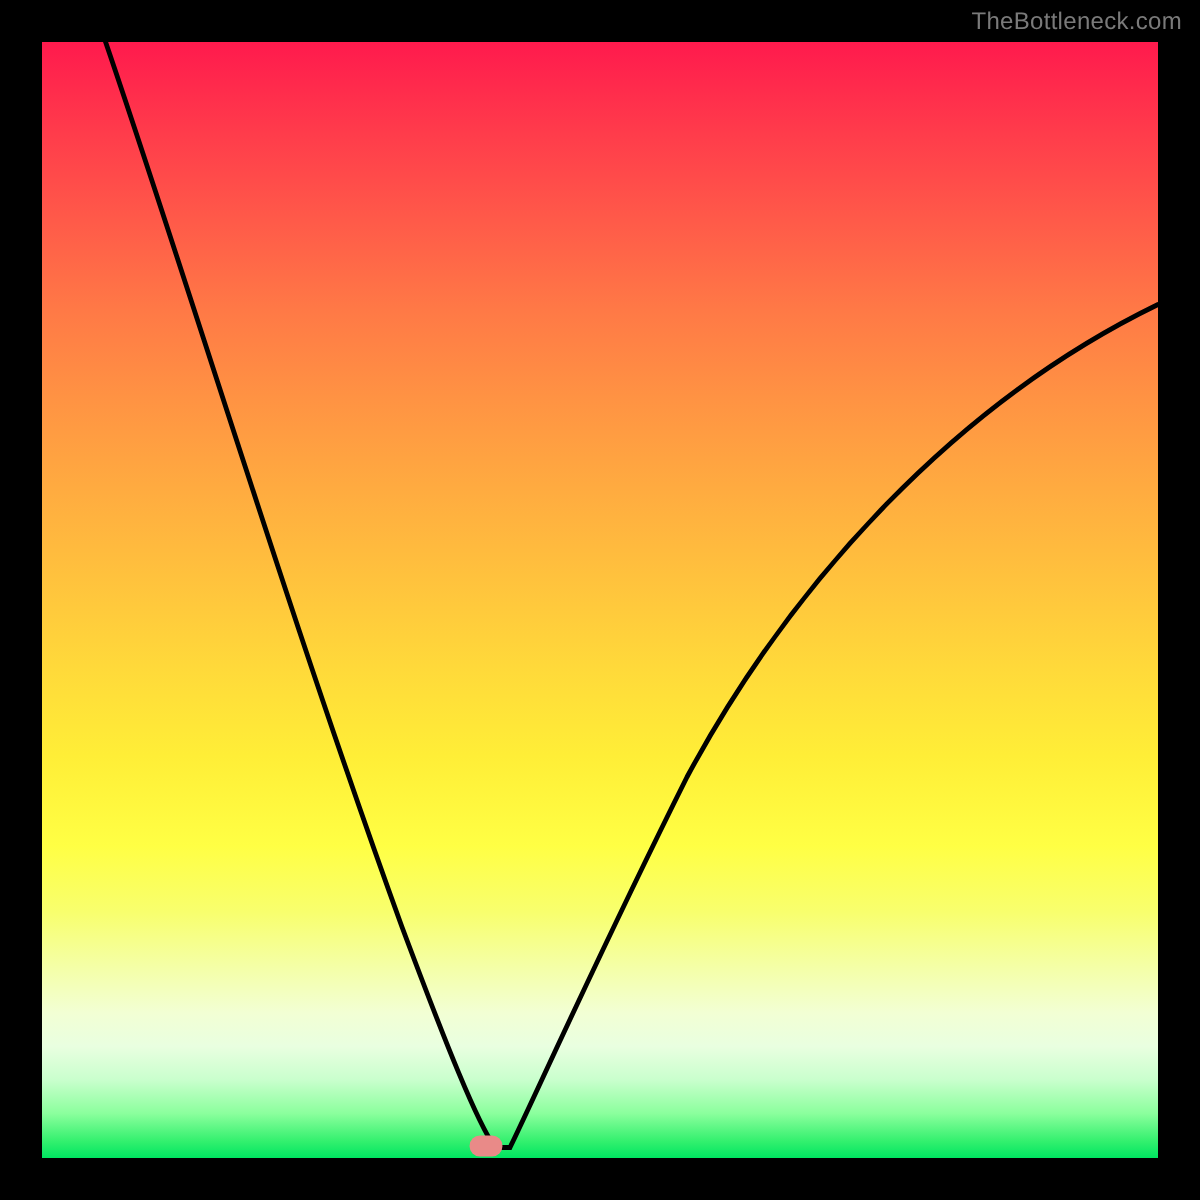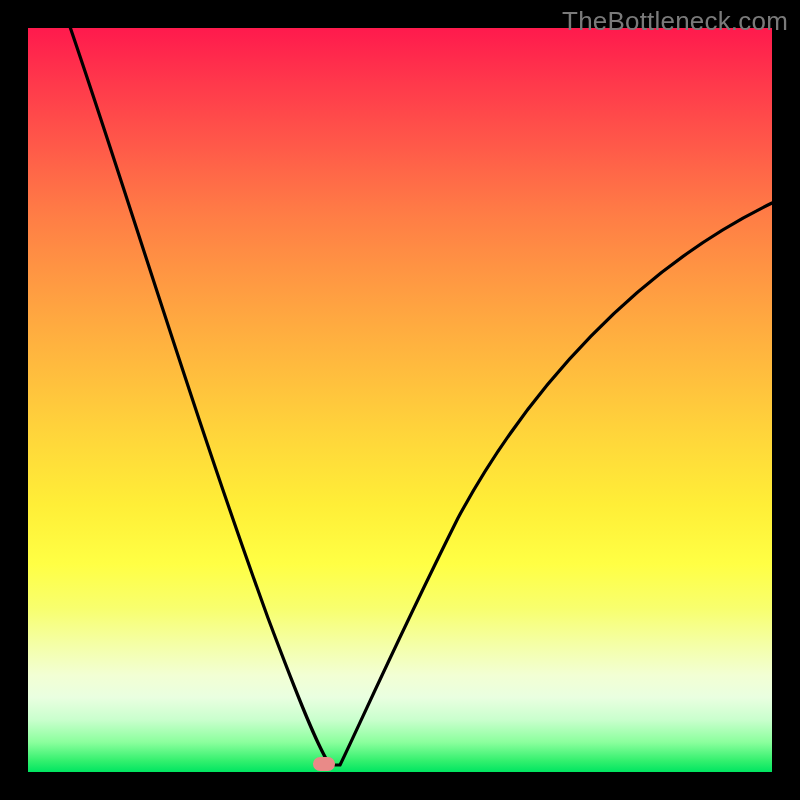--- a/index.html
+++ b/index.html
@@ -35,21 +35,21 @@
       #c9ffcd 93%,
       #8bff9d 96%,
       #33f06e 98.5%,
       #00e561 100%);
   }
   .watermark {
     position: absolute;
     top: 6px;
     right: 12px;
     color: #7a7a7a;
-    font-size: 26px;
+    font-size: 16px;
     letter-spacing: 0.2px;
     font-weight: 500;
     user-select: none;
   }
   .pink-dot {
     position: absolute;
     width: 22px;
     height: 14px;
     background: #e98a88;
     border-radius: 7px;

